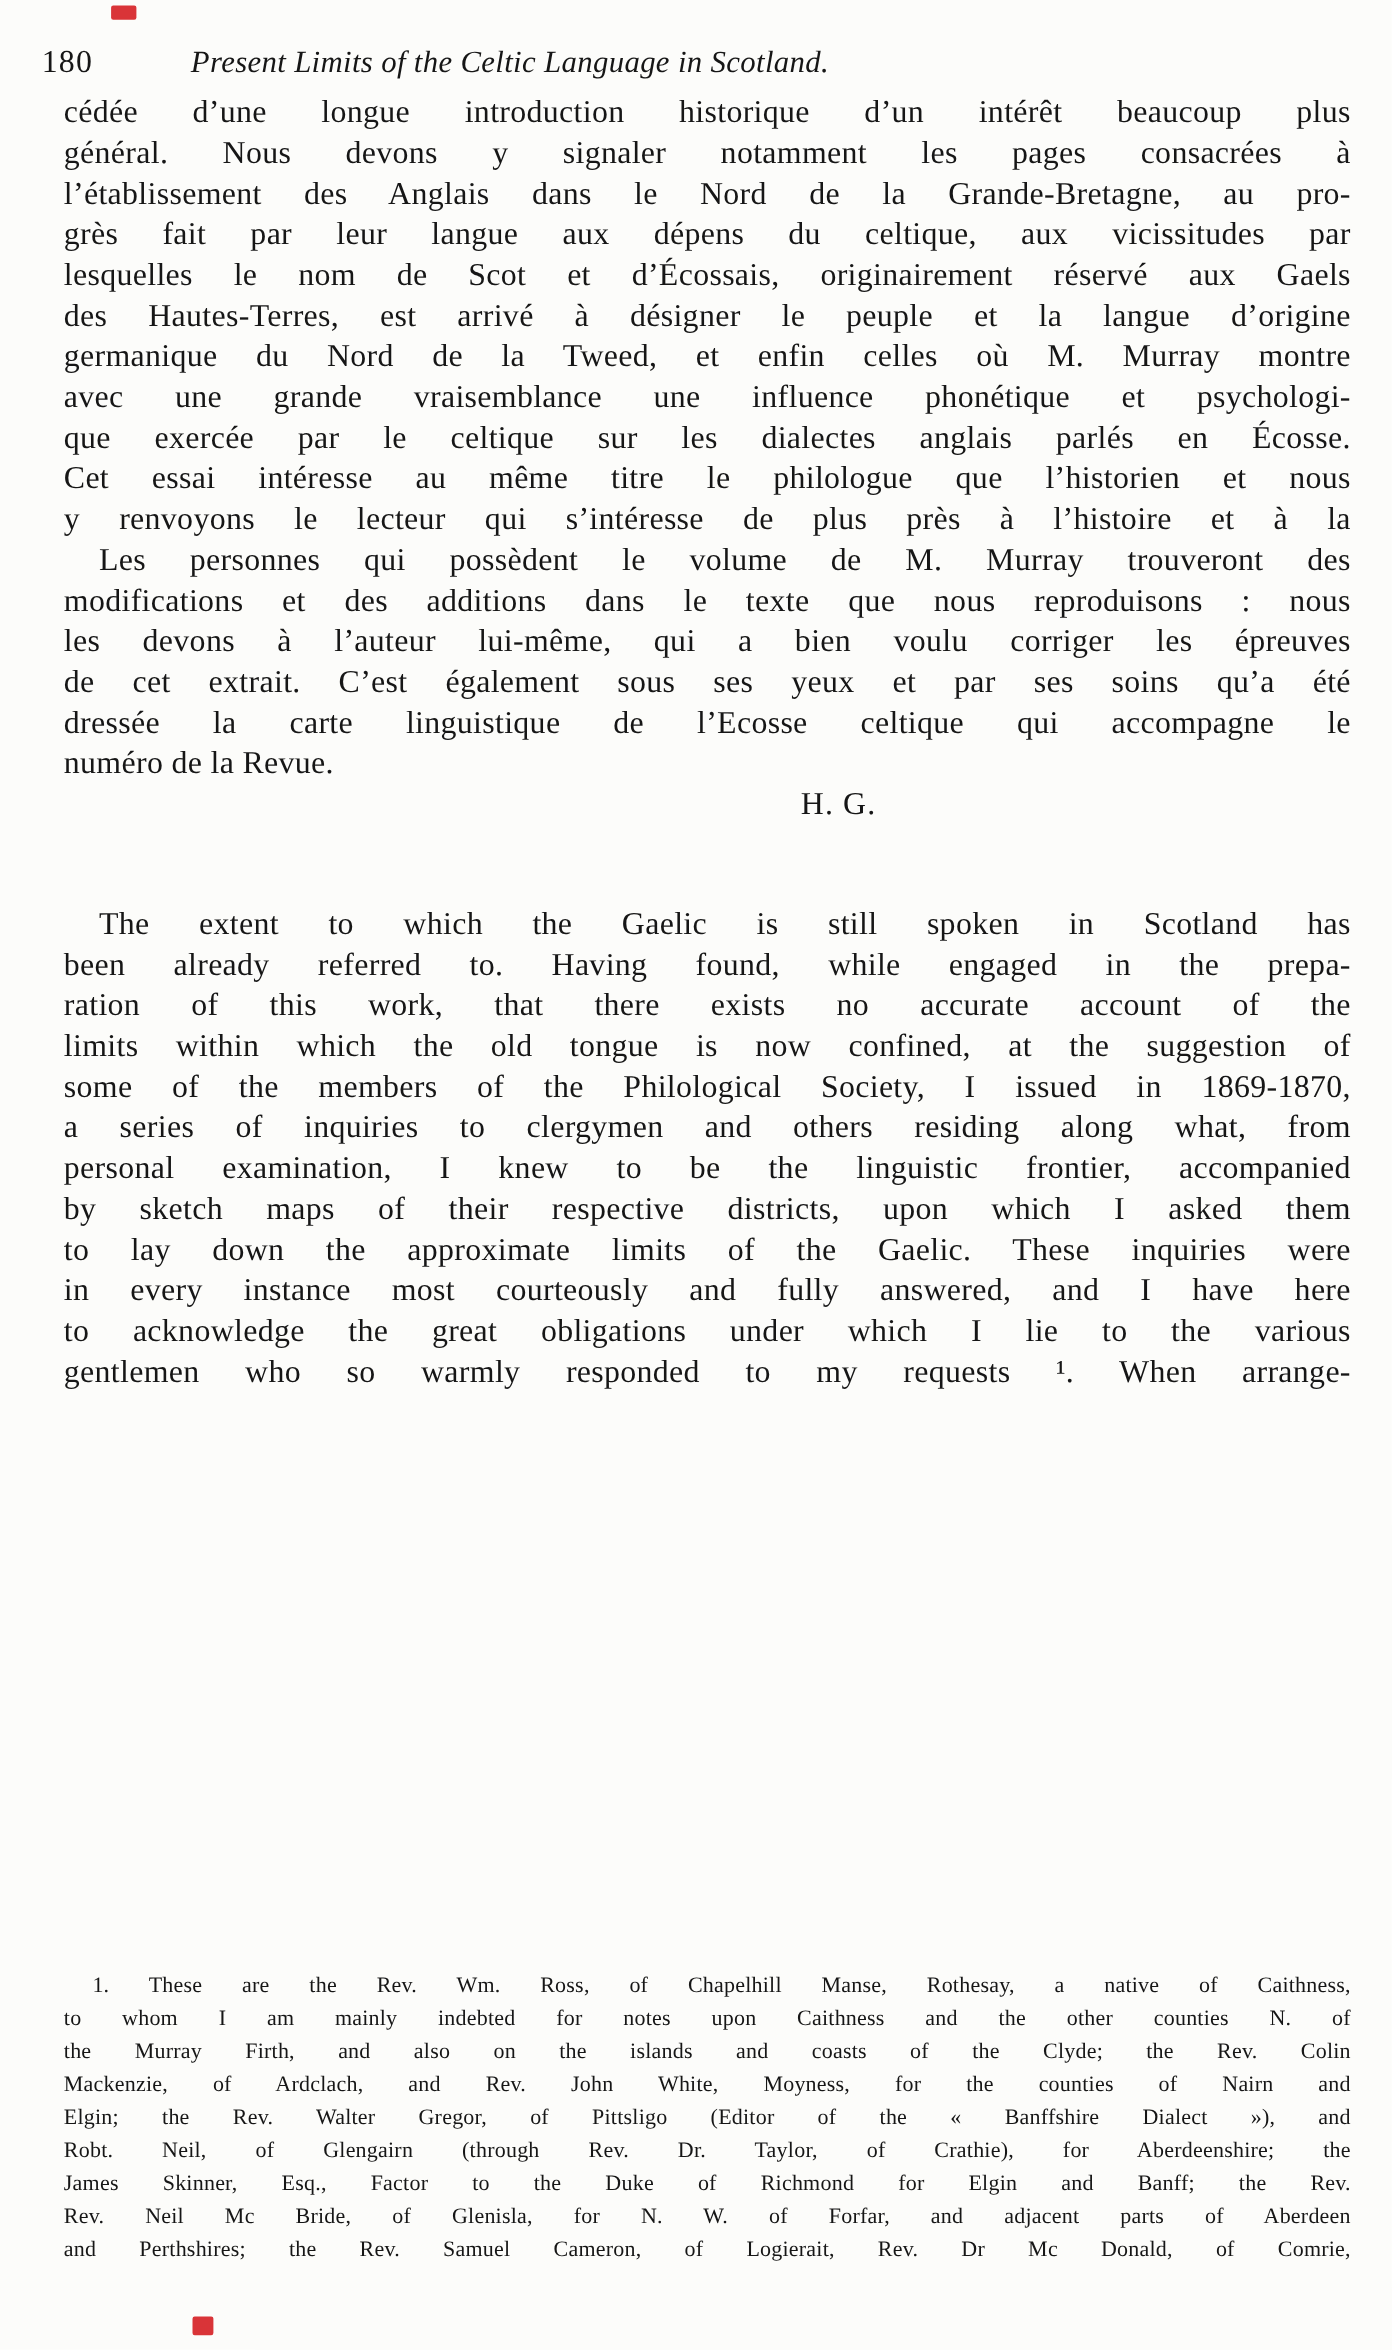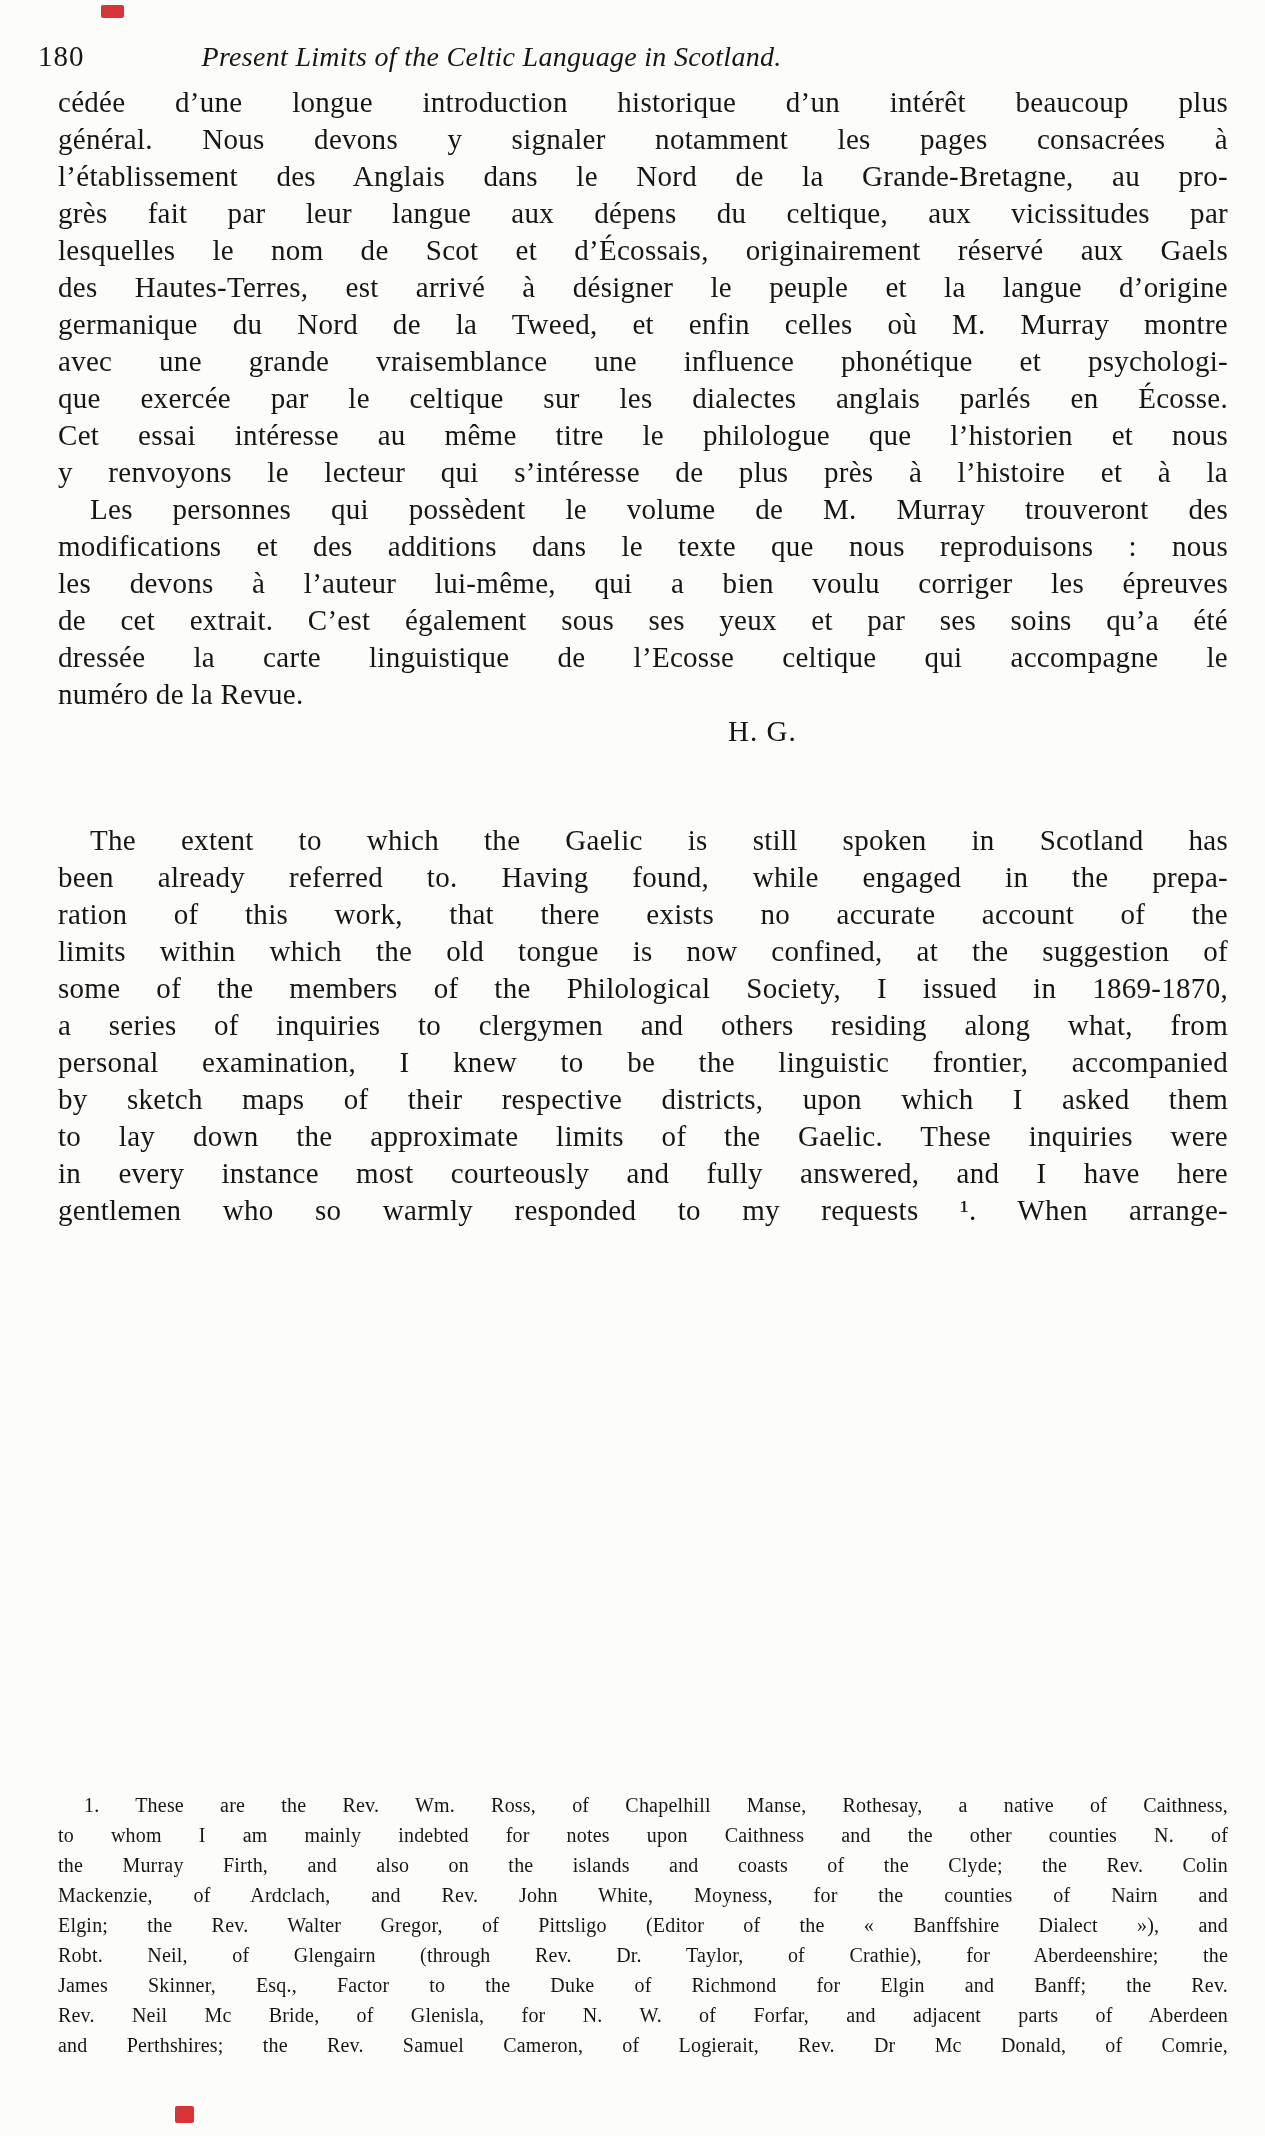--- a/index.html
+++ b/index.html
@@ -19,21 +19,21 @@
     right: 40px;
     height: 40px;
   }
   .page-num {
     display: inline-block;
     font-size: 29px;
     letter-spacing: 1px;
   }
   .running-title {
     display: inline-block;
-    margin-left: 113px;
+    margin-left: 85px;
     font-size: 28px;
     font-style: italic;
     letter-spacing: 0.3px;
   }
   .text-block {
     position: absolute;
     left: 38px;
     width: 1190px;
   }
   .block-fr { top: 84px; }
@@ -113,20 +113,21 @@
         <div class="line">The extent to which the Gaelic is still spoken in Scotland has</div>
         <div class="line">been already referred to. Having found, while engaged in the prepa-</div>
         <div class="line">ration of this work, that there exists no accurate account of the</div>
         <div class="line">limits within which the old tongue is now confined, at the suggestion of</div>
         <div class="line">some of the members of the Philological Society, I issued in 1869-1870,</div>
         <div class="line">a series of inquiries to clergymen and others residing along what, from</div>
         <div class="line">personal examination, I knew to be the linguistic frontier, accompanied</div>
         <div class="line">by sketch maps of their respective districts, upon which I asked them</div>
         <div class="line">to lay down the approximate limits of the Gaelic. These inquiries were</div>
         <div class="line">in every instance most courteously and fully answered, and I have here</div>
+        <div class="line">to acknowledge the great obligations under which I lie to the various</div>
         <div class="line">gentlemen who so warmly responded to my requests ¹. When arrange-</div>
       </div>
   </section>
 
   <footer class="text-block block-fn">
     <div class="para fn indent-fn">
         <div class="line">1. These are the Rev. Wm. Ross, of Chapelhill Manse, Rothesay, a native of Caithness,</div>
         <div class="line">to whom I am mainly indebted for notes upon Caithness and the other counties N. of</div>
         <div class="line">the Murray Firth, and also on the islands and coasts of the Clyde; the Rev. Colin</div>
         <div class="line">Mackenzie, of Ardclach, and Rev. John White, Moyness, for the counties of Nairn and</div>

